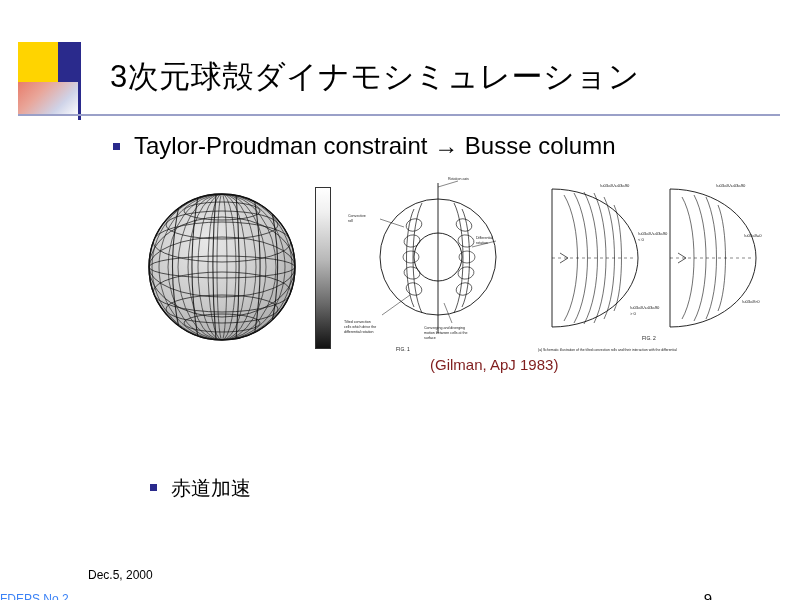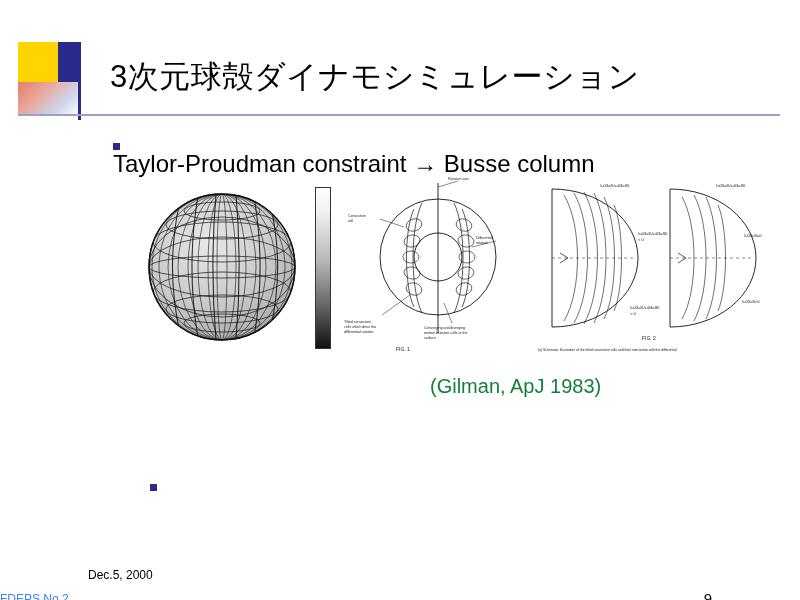--- a/index.html
+++ b/index.html
@@ -61,21 +61,20 @@
     color: #000000;
     letter-spacing: 0.5px;
     white-space: nowrap;
   }
 
   
   .bullet-row {
     position: absolute;
     display: flex;
     align-items: flex-start;
-    flex-direction: column;
   }
   .bullet-sq {
     width: 7px; height: 7px;
     background: #2a2a8c;
     margin-right: 14px;
     flex: 0 0 auto;
   }
   .b1 { left: 113px; top: 112px; }
   .b1 .bullet-sq { margin-top: 11px; }
   .b1 .txt { font-size: 24px; color: #000; white-space: nowrap; }
@@ -89,23 +88,23 @@
   .b3 .txt { font-size: 20px; color: #000; }
 
   
   .figure-area {
     position: absolute;
     left: 140px; top: 155px;
     width: 630px; height: 180px;
   }
   .fig-caption {
     position: absolute;
-    left: 430px; top: 355px;
-    font-size: 20px;
-    color: #15803d;
+    left: 430px; top: 336px;
+    font-size: 15px;
+    color: #7f1d1d;
     white-space: nowrap;
   }
 
   .fig-globe {
     position: absolute;
     left: 0px; top: 10px;
     width: 165px; height: 165px;
   }
   .fig-bar {
     position: absolute;
@@ -311,19 +310,20 @@
       <text class="fig-label" x="8" y="176" font-size="3.4">(a) Schematic illustration of the tilted convection rolls and their interaction with the differential</text>
     </svg>
 
   </div>
 
   <div class="fig-caption">(Gilman, ApJ 1983)</div>
 
 
   <div class="bullet-row b3">
     <div class="bullet-sq"></div>
+    <div class="txt">赤道加速</div>
   </div>
 
   <div class="footer-date">Dec.5, 2000</div>
   <div class="footer-center">FDEPS No.2</div>
   <div class="footer-page">9</div>
 
 </div>
 
 </body></html>

